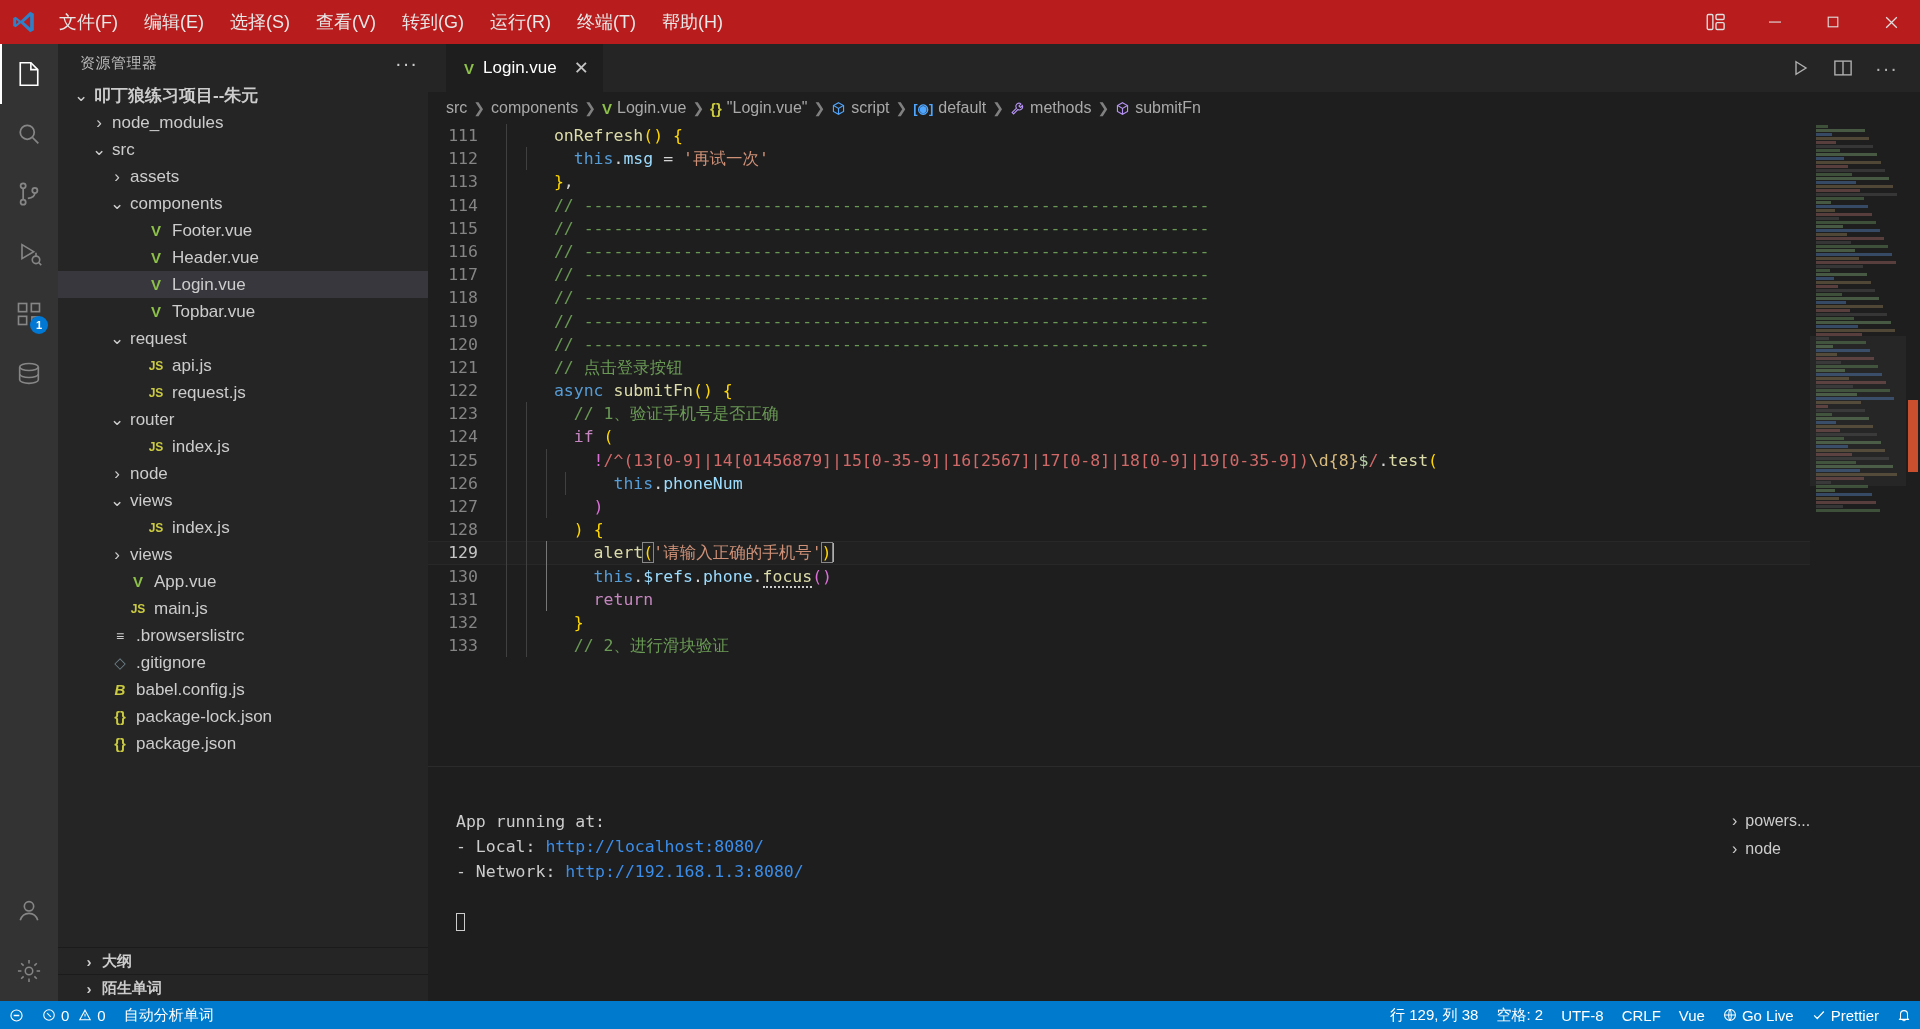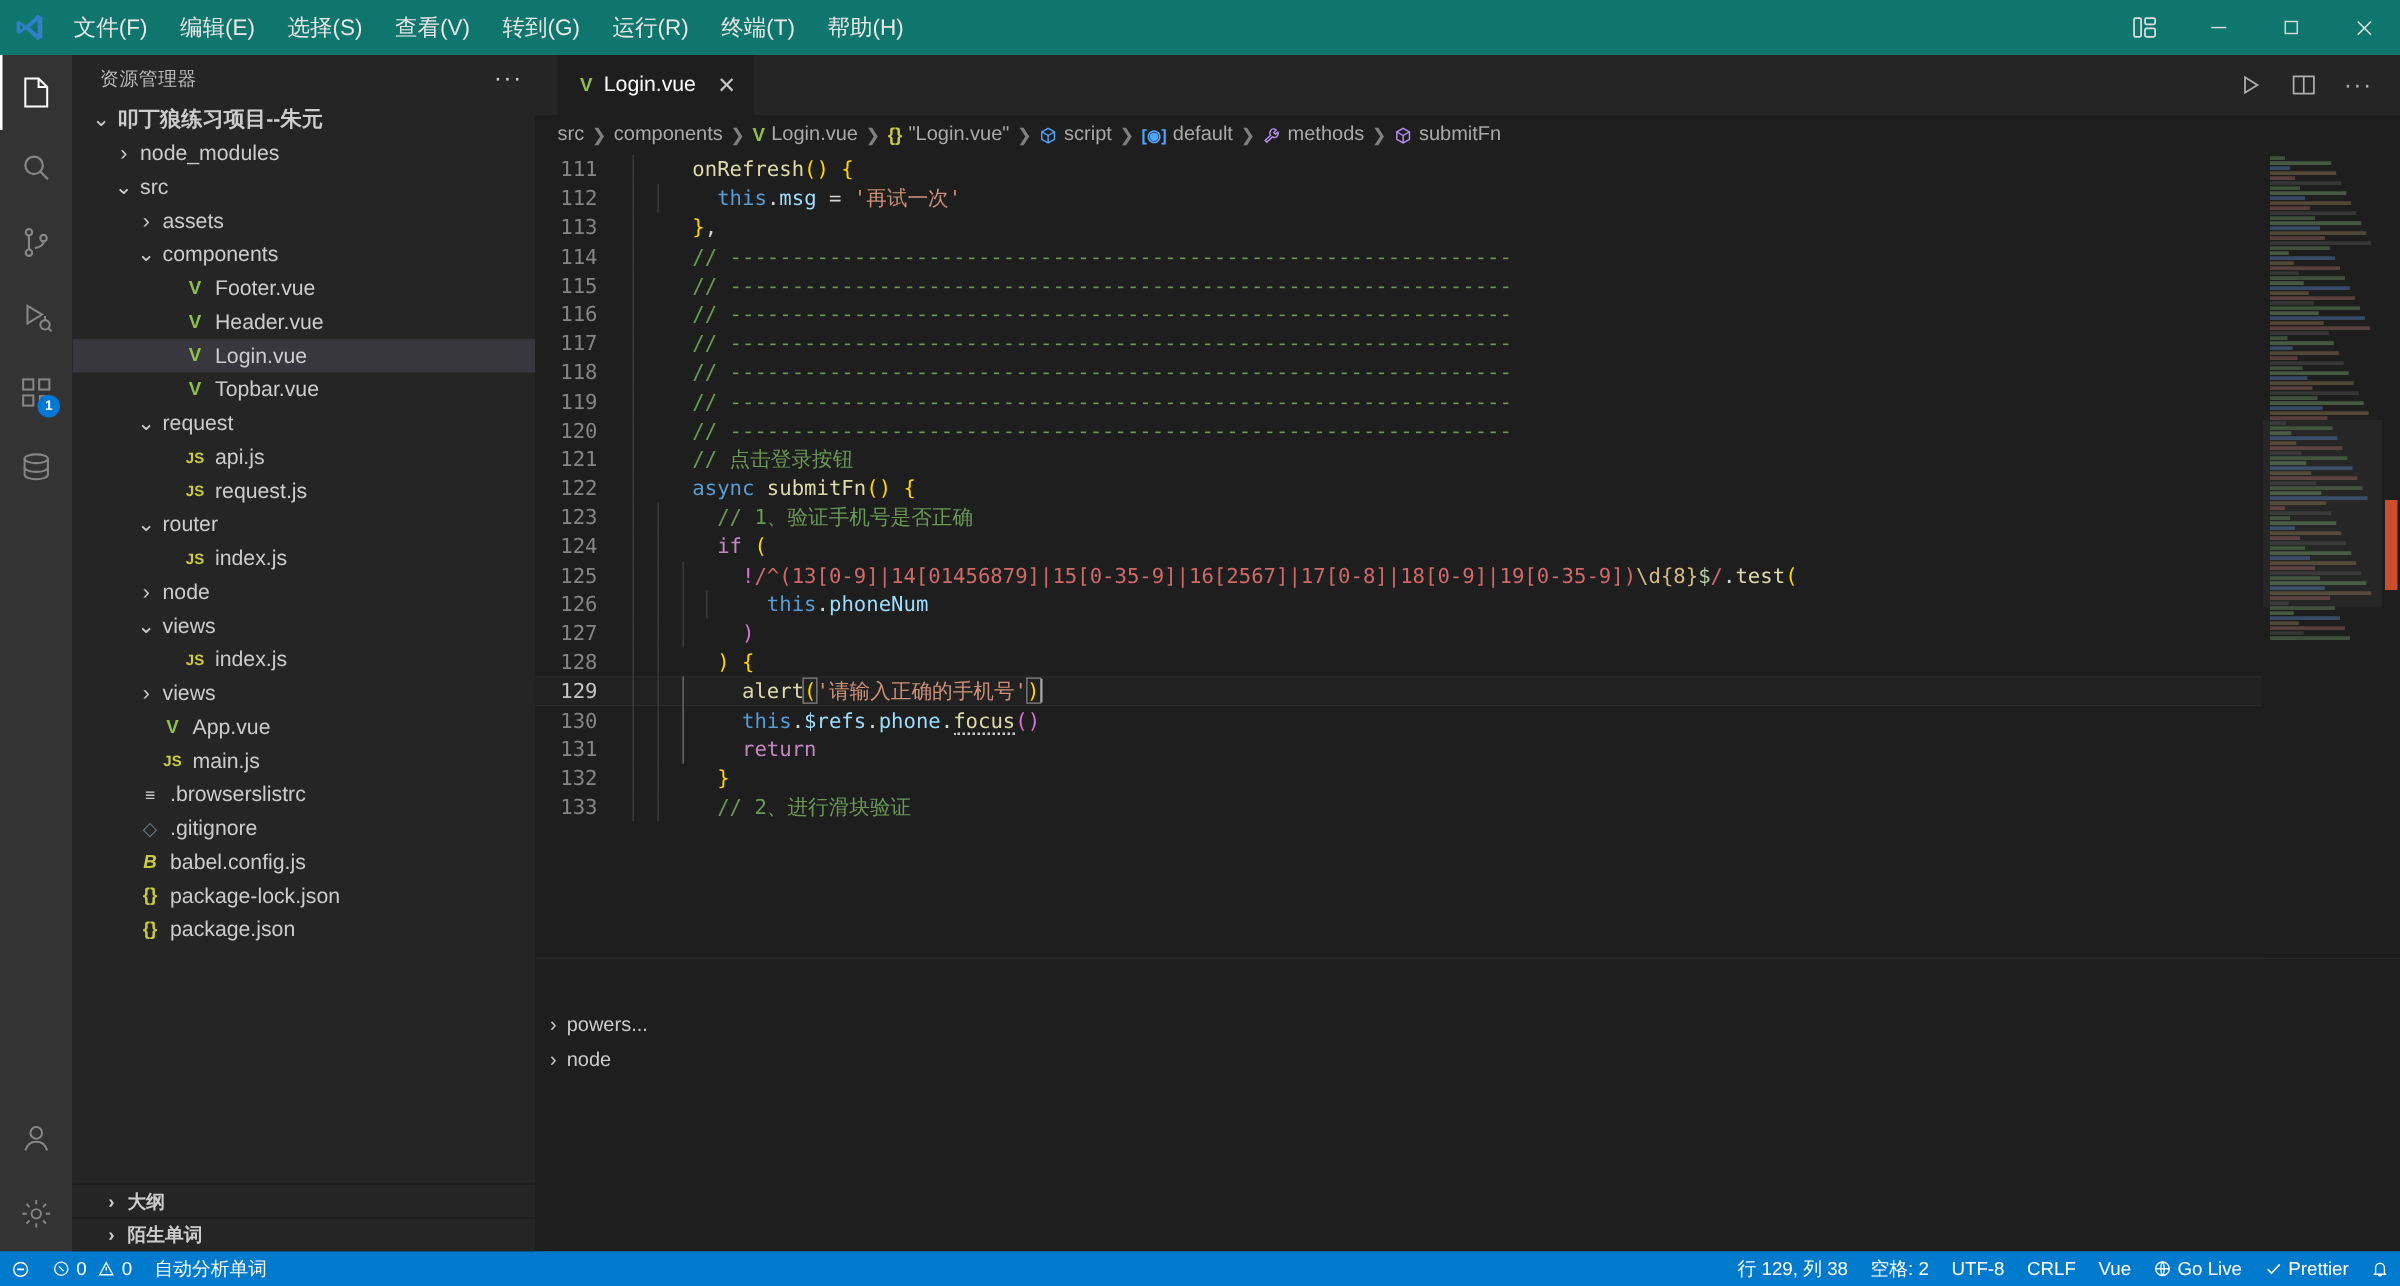--- a/index.html
+++ b/index.html
@@ -7,21 +7,21 @@
     width: 1920px; height: 1029px; overflow: hidden;
     background: #1e1e1e; color: #cccccc;
     font-family: "Liberation Sans", sans-serif;
     font-size: 17px;
     -webkit-font-smoothing: antialiased;
   }
   .app { width: 1920px; height: 1029px; display: flex; flex-direction: column; }
 
   
   .titlebar {
-    height: 44px; background: #0f766e; display: flex; align-items: center;
+    height: 44px; background: #b91c1c; display: flex; align-items: center;
     flex: 0 0 44px; position: relative; color: #cccccc;
   }
   .vscode-logo { width: 46px; display:flex; align-items:center; justify-content:center; }
   .menu { display: flex; align-items: center; height: 44px; }
   .menu-item {
     padding: 0 13px; height: 100%; display: flex; align-items: center;
     font-size: 18px; color: #e8e8e8; cursor: default; white-space: nowrap;
   }
   .win-title {
     position: absolute; left: 0; right: 0; text-align: center;
@@ -709,20 +709,34 @@
             <div class="mm-line" style="width: 28px; background: rgb(138, 90, 90); opacity: 0;"></div>
             <div class="mm-line" style="width: 65px; background: rgb(74, 74, 74); opacity: 0;"></div>
           </div>
         <div class="scroll-deco">
           <div class="scroll-thumb" style="top:276px;height:72px;"></div>
         </div>
       </div>
 
       <div class="panel">
         <div class="panel-body">
+          <div class="term">
+            <div style="height:28px"></div>
+            <div>App running at:</div>
+            <div>
+              <span>- Local:  </span>
+              <span class="link">http://localhost:8080/</span>
+            </div>
+            <div>
+              <span>- Network:</span>
+              <span class="link">http://192.168.1.3:8080/</span>
+            </div>
+            <div style="height:26px"></div>
+            <div><span class="term-cursor"></span></div>
+          </div>
           <div class="term-side">
             <div style="height:26px"></div>
             <div class="ts-row">
               <span class="chev">›</span>
               <span>powers...</span>
             </div>
             <div class="ts-row">
               <span class="chev">›</span>
               <span>node</span>
             </div>

